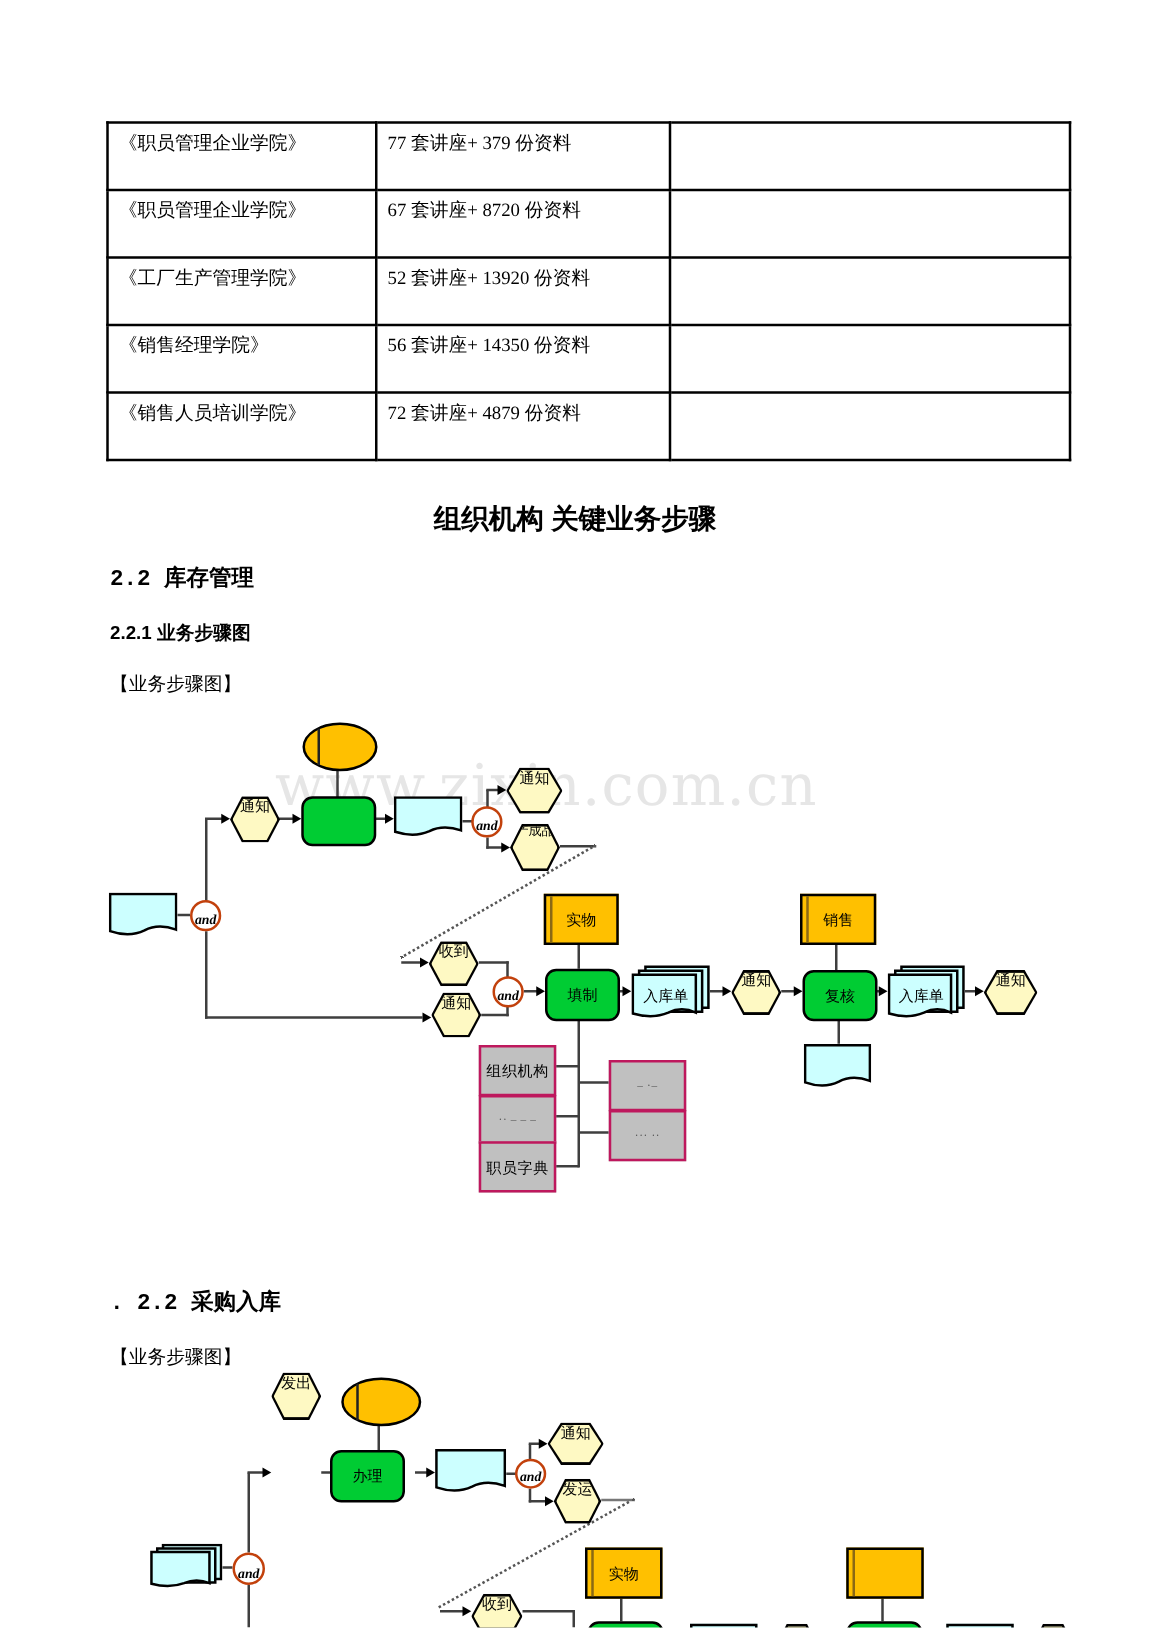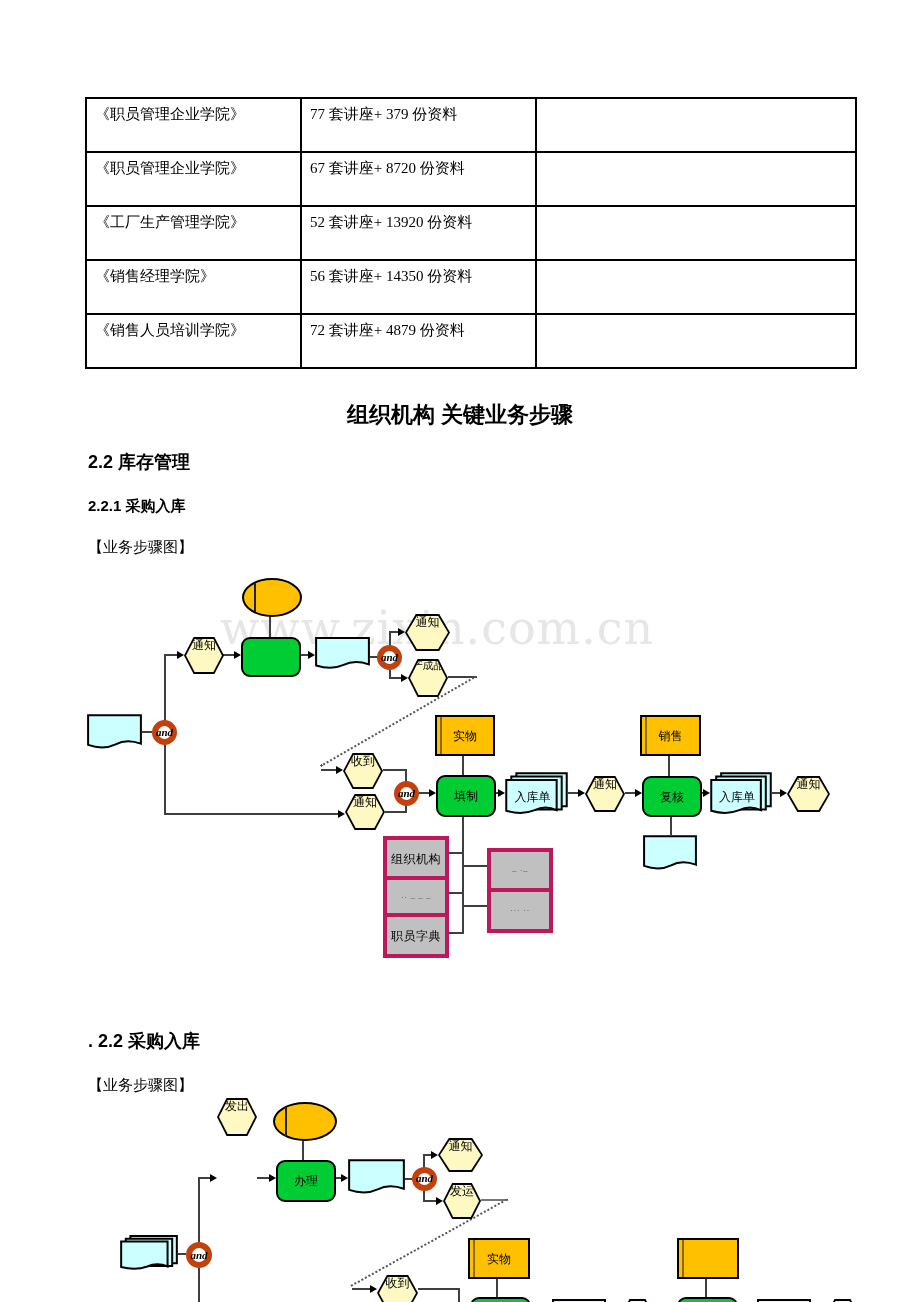--- a/index.html
+++ b/index.html
@@ -11,38 +11,38 @@
       color:#e6e6e6;font-family:"DejaVu Serif",serif;z-index:0;white-space:nowrap}
   
   table.main{position:absolute;left:85px;top:97px;width:770px;border-collapse:collapse;
              table-layout:fixed;z-index:2}
   table.main td{border:2px solid #000;height:40px;padding:6px 8px;vertical-align:top;
                 font-size:15px;overflow:hidden;white-space:nowrap}
   
   .hd-part{position:absolute;left:0;top:400px;width:920px;text-align:center;font-size:22px;
            font-weight:700;font-family:"Liberation Sans",sans-serif;z-index:2}
   .hd-2{position:absolute;left:88px;font-size:18px;font-weight:700;
-        font-family:Liberation Sans, sans-serif;z-index:2}
+        font-family:Liberation Mono, monospace;z-index:2}
   .hd-3{position:absolute;left:88px;font-size:15px;font-weight:700;
         font-family:"Liberation Sans",sans-serif;z-index:2}
   .hd-lbl{position:absolute;left:88px;font-size:15px;z-index:2}
   
   .shape{position:absolute;z-index:3;display:flex;align-items:center;justify-content:center;
          font-size:12px;line-height:1}
   .hex{background:#000;clip-path:polygon(24% 0,76% 0,100% 50%,76% 100%,24% 100%,0 50%)}
   .hex>div{position:absolute;left:2px;top:2px;right:2px;bottom:2px;background:#fef9c3;
            clip-path:polygon(24% 0,76% 0,100% 50%,76% 100%,24% 100%,0 50%);
            display:flex;align-items:flex-start;justify-content:center;font-size:12px}
   .gproc{background:#00CC33;border:2px solid #000;border-radius:9px}
   .ell{background:#FFC000;border:2px solid #000;border-radius:50%}
   .ell:before{content:"";position:absolute;left:17%;top:9%;bottom:9%;width:2px;background:#222}
   .store{background:#FFC000;border:2px solid #000}
   .store:before{content:"";position:absolute;left:3px;top:0;bottom:0;width:2px;background:#8B6914}
-  .gray{background:#C0C0C0;border:4px solid #be185d;font-size:12px;letter-spacing:.5px}
-  .andc{background:#fff;border:6px solid #c2410c;border-radius:50%;
+  .gray{background:#C0C0C0;border:2px solid #be185d;font-size:12px;letter-spacing:.5px}
+  .andc{background:#fff;border:2px solid #c2410c;border-radius:50%;
         font:italic 700 11px "Liberation Serif",serif;align-items:flex-end;padding-bottom:1px;box-sizing:border-box}
   .docwrap{position:absolute;z-index:3}
   .docwrap svg{display:block;width:100%;height:100%}
   .doclab{position:absolute;width:100%;text-align:center;font-size:12px;z-index:4}
   
   .h{position:absolute;height:2px;background:#3f3f3f;z-index:1}
   .v{position:absolute;width:2px;background:#3f3f3f;z-index:1}
   .a{position:absolute;width:0;height:0;border-top:4px solid transparent;
      border-bottom:4px solid transparent;border-left:7px solid #000;z-index:2}
   .diag{position:absolute;border-top:2px dotted #555;transform-origin:0 0;z-index:1}
@@ -83,21 +83,21 @@
     <tr>
       <td>《销售人员培训学院》</td>
       <td>72 套讲座+ 4879 份资料</td>
       <td></td>
     </tr>
   </tbody>
 </table>
 
 <div class="hd-part">组织机构  关键业务步骤</div>
 <div class="hd-2" style="top:450px">2.2 库存管理</div>
-<div class="hd-3" style="top:497px">2.2.1 采购入库</div>
+<div class="hd-3" style="top:497px">2.2.1 业务步骤图</div>
 <div class="hd-lbl" style="top:538px">【业务步骤图】</div>
 <div class="hd-2" style="top:1029px">. 2.2  采购入库</div>
 <div class="hd-lbl" style="top:1076px">【业务步骤图】</div>
 
 <div class="abs" style="inset:0">
 
   <div class="v" style="left:269px;top:613px;height:25px"></div>
   <div class="h" style="left:223px;top:654px;width:12px"></div>
   <div class="a" style="left:234px;top:651px"></div>
   <div class="h" style="left:297px;top:654px;width:11px"></div>
@@ -279,21 +279,21 @@
   <div class="v" style="left:458px;top:1288px;height:14px"></div>
   <div class="v" style="left:496px;top:1275px;height:22px"></div>
   <div class="v" style="left:705px;top:1275px;height:22px"></div>
 
   <div class="shape ell" style="left:273px;top:1102px;width:60px;height:35px"></div>
   <div class="shape hex" style="left:217px;top:1098px;width:40px;height:38px">
     <div>
         <span>发出</span>
       </div>
     </div>
-  <div class="shape gproc" style="left:276px;top:1160px;width:56px;height:38px">
+  <div class="shape gproc" style="left:264px;top:1160px;width:56px;height:38px">
     <span>办理</span>
     </div>
   <div class="docwrap" style="left:348px;top:1159px;width:57px;height:38px">
     <svg viewBox="0 0 100 64" preserveAspectRatio="none">
         <path d="M2 2 H98 V50 Q72 41 52 51 Q30 61 2 52 Z" fill="#CCFFFF" stroke="#000" stroke-width="2" vector-effect="non-scaling-stroke"></path>
       </svg>
     </div>
   <div class="shape andc" style="left:412px;top:1167px;width:25px;height:24px">
       <span>and</span>
     </div>

